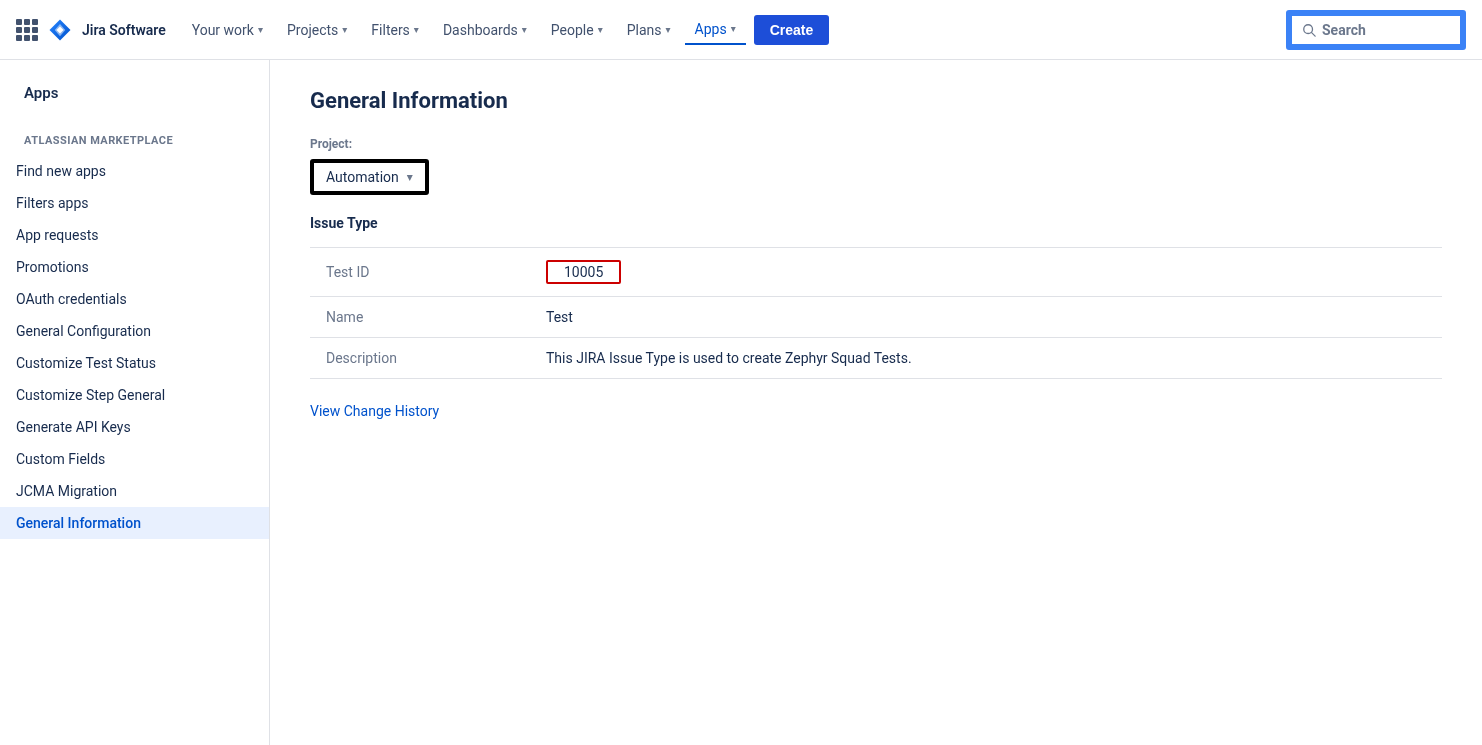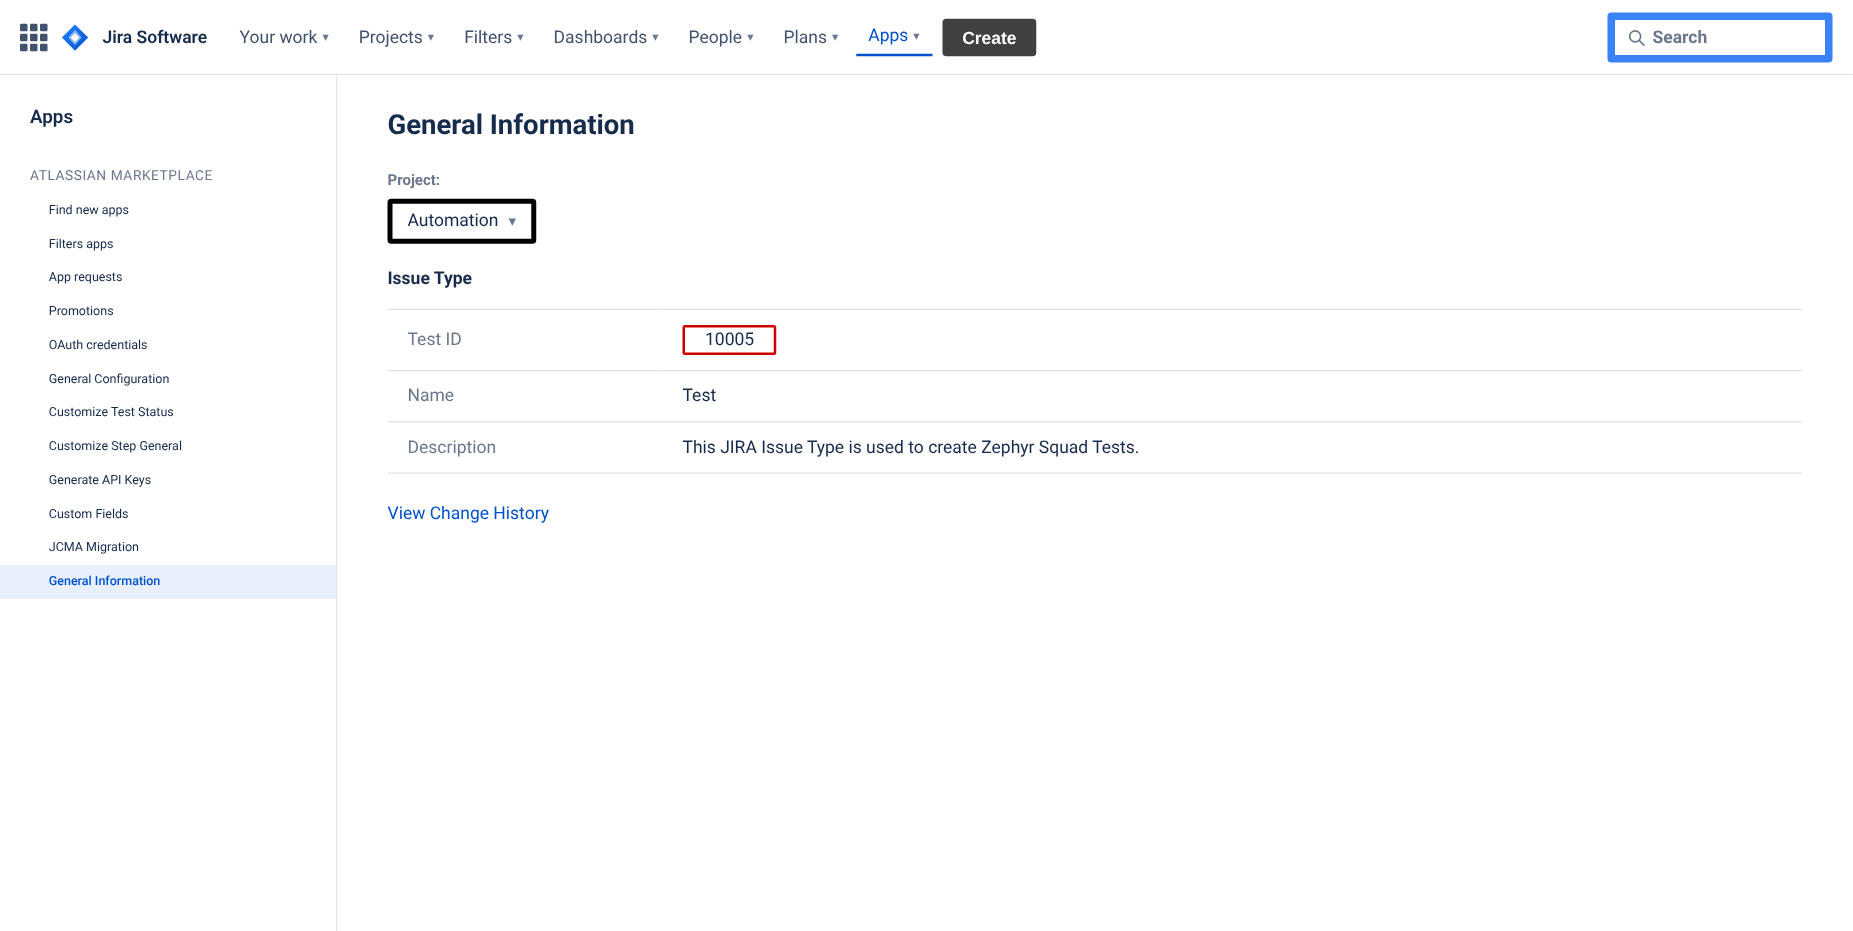--- a/index.html
+++ b/index.html
@@ -58,21 +58,21 @@
     .nav-item.active {
       color: #0052cc;
       border-bottom: 2px solid #0052cc;
       border-radius: 0;
     }
     .nav-chevron {
       font-size: 10px;
       color: #6b778c;
     }
     .create-btn {
-      background: #404040;
+      background: #1d4ed8;
       color: #fff;
       border: none;
       border-radius: 3px;
       padding: 7px 16px;
       font-size: 14px;
       font-weight: 600;
       cursor: pointer;
       margin-left: 4px;
     }
     .nav-spacer { flex: 1; }
@@ -101,29 +101,29 @@
     .sidebar {
       width: 270px;
       min-width: 270px;
       background: #fff;
       border-right: 1px solid #dfe1e6;
       padding: 24px 0;
       overflow-y: auto;
     }
     .sidebar-section-title {
       font-size: 11px;
-      font-weight: 400;
+      font-weight: 700;
       color: #6b778c;
       letter-spacing: 0.04em;
       text-transform: uppercase;
       padding: 16px 24px 8px;
     }
     .sidebar-item {
-      padding: 8px 39px;
-      font-size: 10px;
+      padding: 8px 16px;
+      font-size: 14px;
       color: #172b4d;
       cursor: pointer;
       display: block;
     }
     .sidebar-item.active {
       background: #e8f0fe;
       color: #0052cc;
       font-weight: 500;
     }
     .sidebar-top-title {

